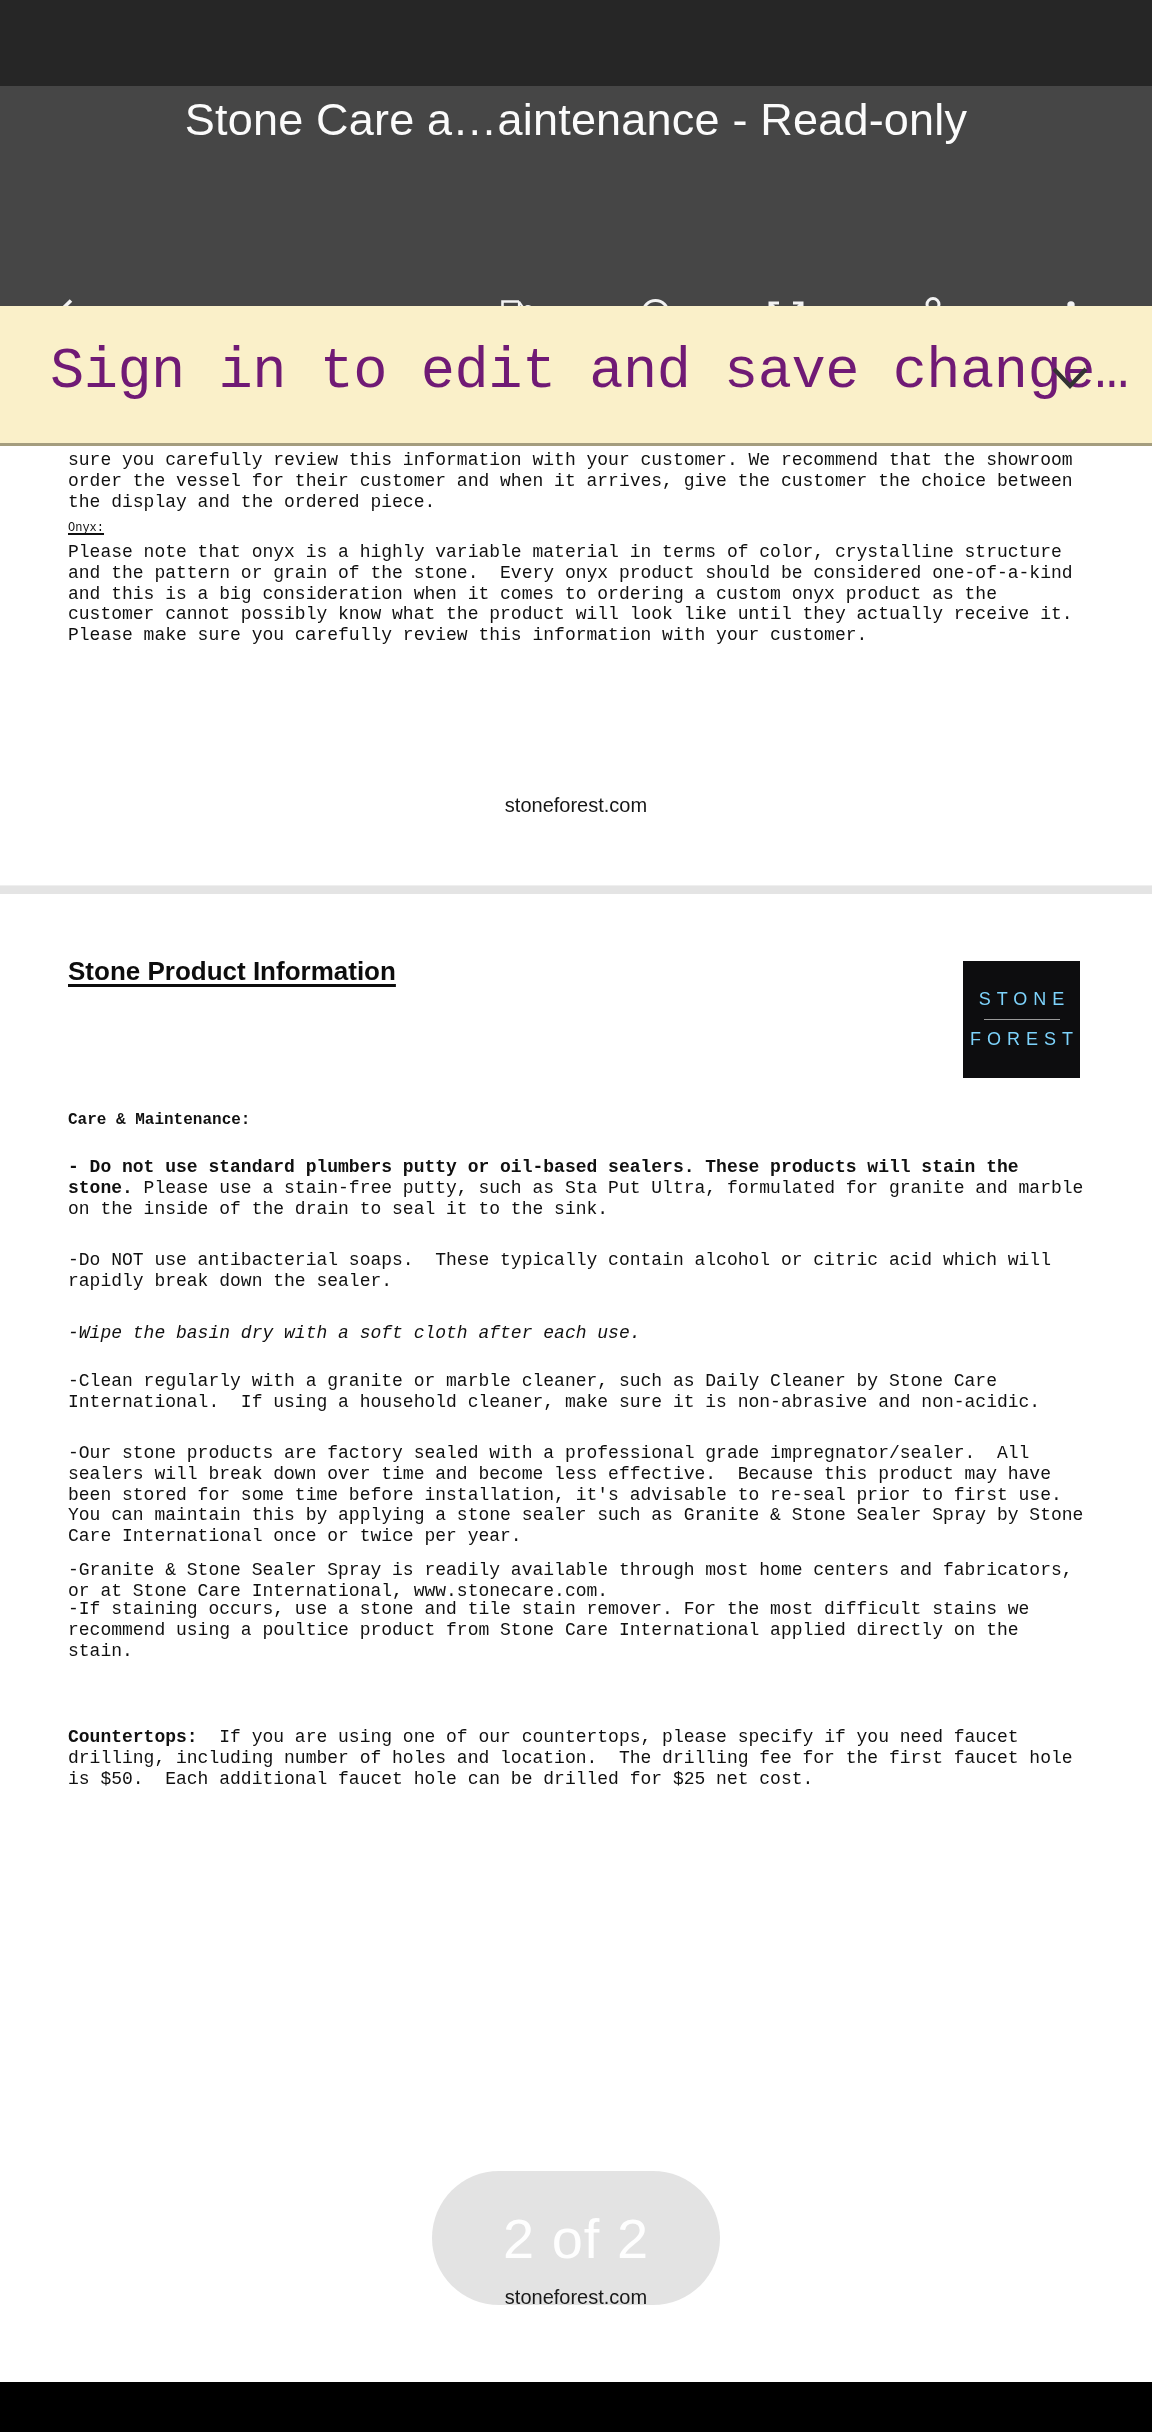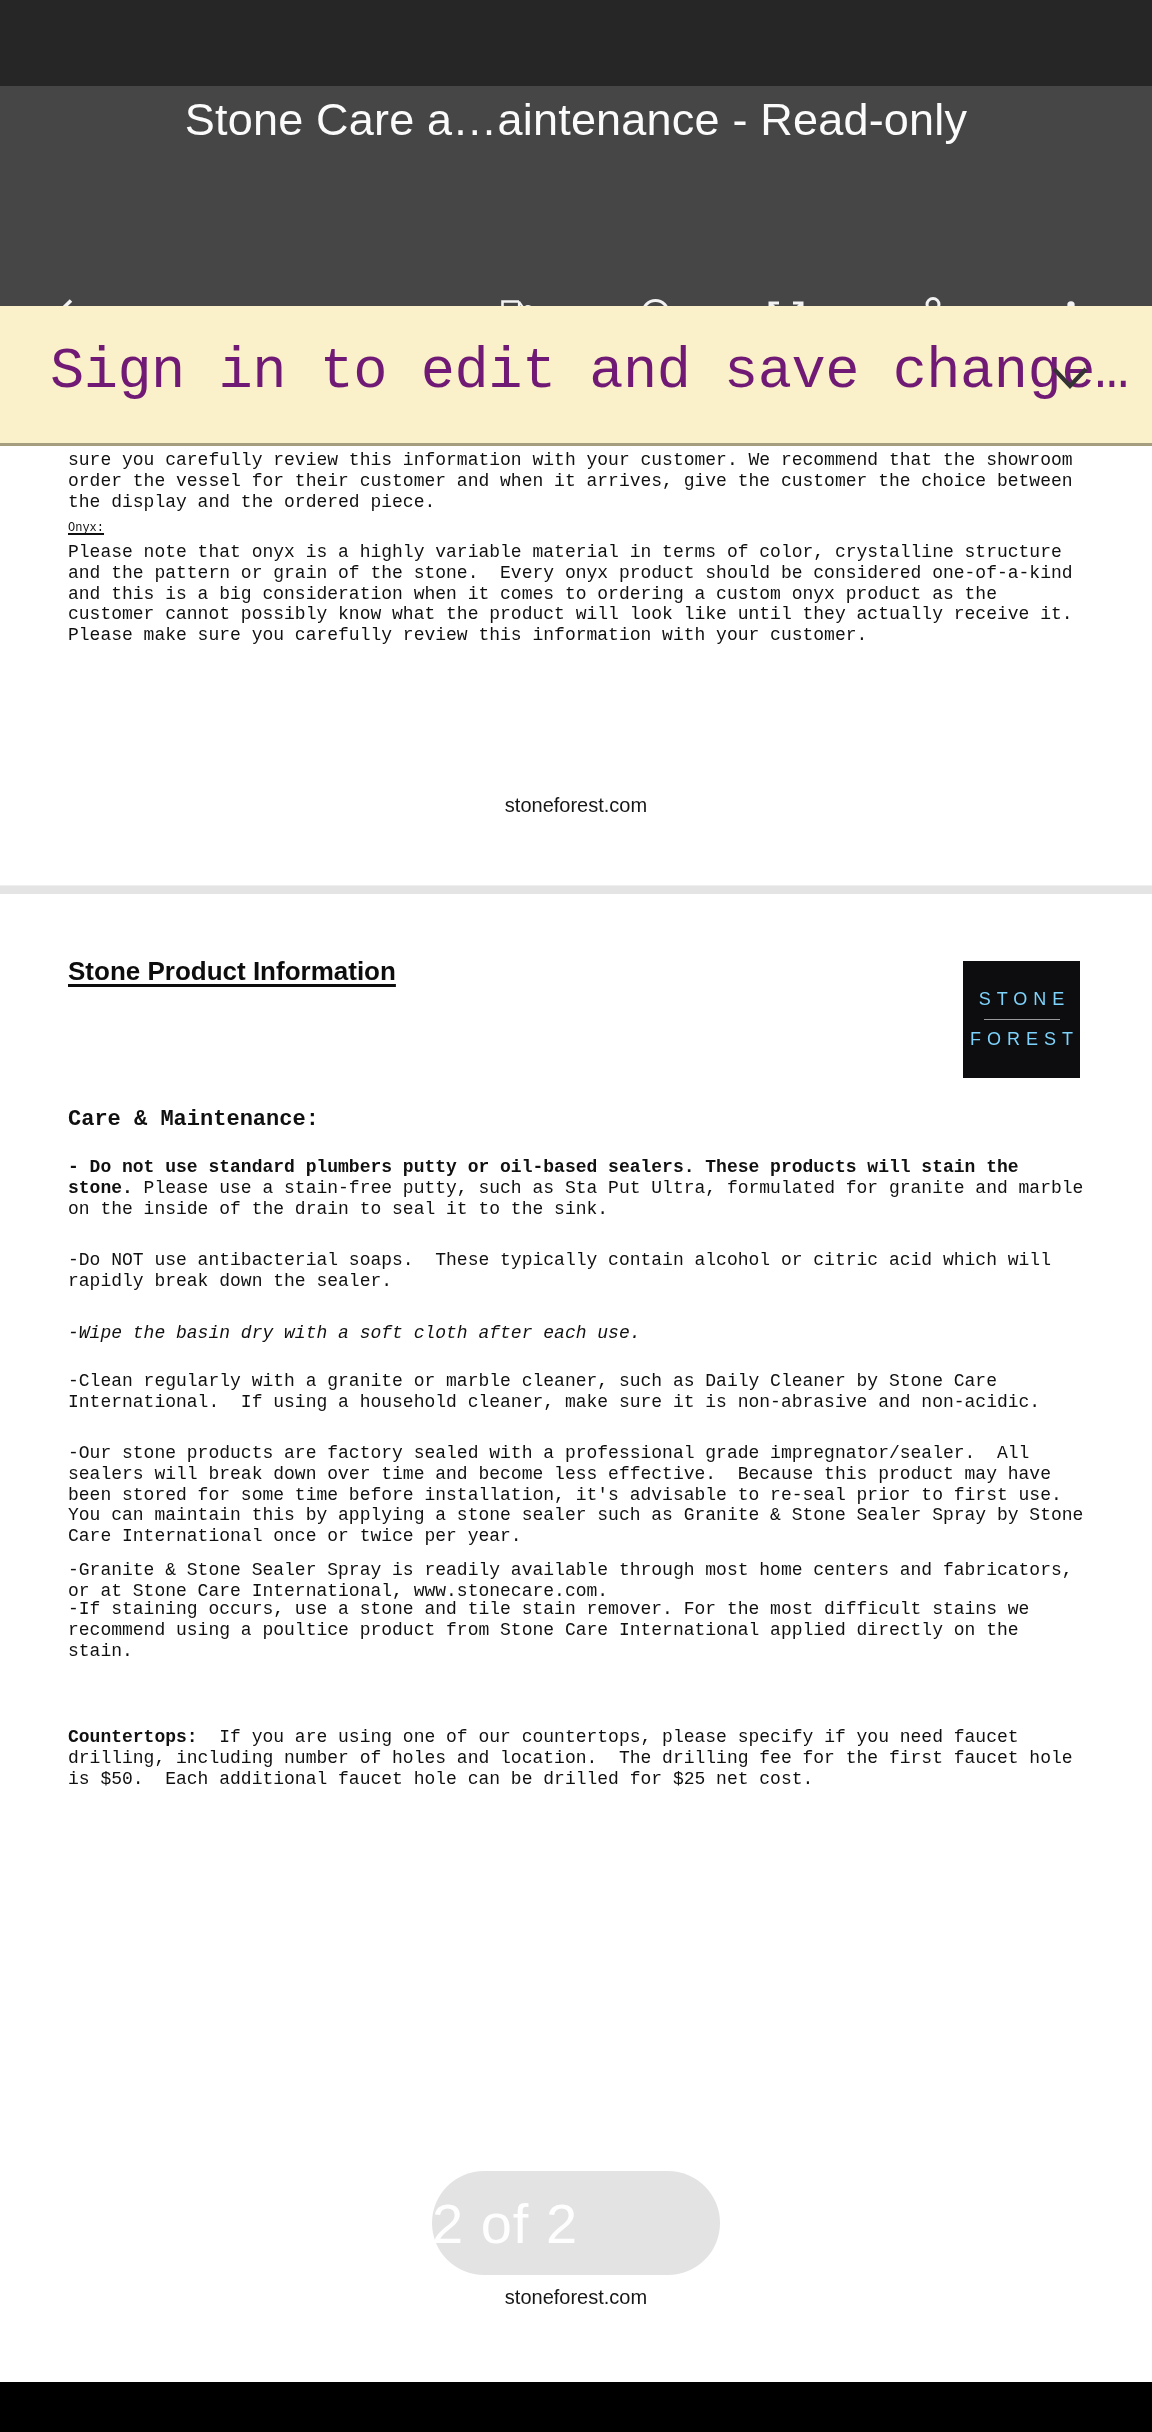--- a/index.html
+++ b/index.html
@@ -100,41 +100,41 @@
     color: #7dd3fc; font-size: 18px; letter-spacing: 6px; text-indent: 6px;
     font-weight: 400;
   }
   .sf-logo .rule {
     width: 76px; height: 1px; background: #9a9a9a; margin: 9px 0;
   }
 
   
   .page-pill {
     position: absolute; left: 50%; top: 1277px; transform: translateX(-50%);
-    width: 288px; height: 104px; border-radius: 70px;
+    width: 288px; height: 134px; border-radius: 70px;
     background: rgba(40,40,40,0.13);
-    display: flex; align-items: center; justify-content: flex-start;
+    display: flex; align-items: center; justify-content: center;
     z-index: 2;
   }
   .page-pill-label {
     font-size: 56px; font-weight: 300; color: rgba(255,255,255,0.95);
     letter-spacing: 1px;
   }
   .footer-2 { top: 1392px; z-index: 1; }
   .footer-1 { top: 348px; }
 
   
   .intro-tail { top: 4px; }
   .onyx-heading { top: 72px; font-size: 12px; line-height: 20.8px; font-weight: 400;
     text-decoration-thickness: 1.5px; text-underline-offset: 2px; }
   .onyx-body { top: 96px; }
 
   
   .spi-heading { top: 62px; }
-  .care-heading { top: 216px; font-weight: bold; text-decoration: none; font-size: 22px; }
+  .care-heading { top: 216px; font-weight: bold; text-decoration: none; font-size: 16px; }
   .p-putty   { top: 263px; }
   .p-soaps   { top: 356px; }
   .p-wipe    { top: 429px; }
   .p-clean   { top: 477px; }
   .p-sealed  { top: 549px; }
   .p-spray   { top: 666px; }
   .p-stain   { top: 705px; }
   .p-counter { top: 833px; }
 </style>
 </head>

